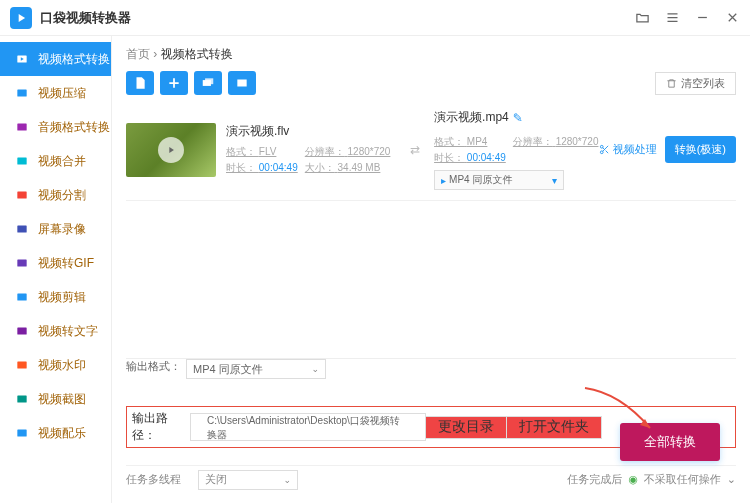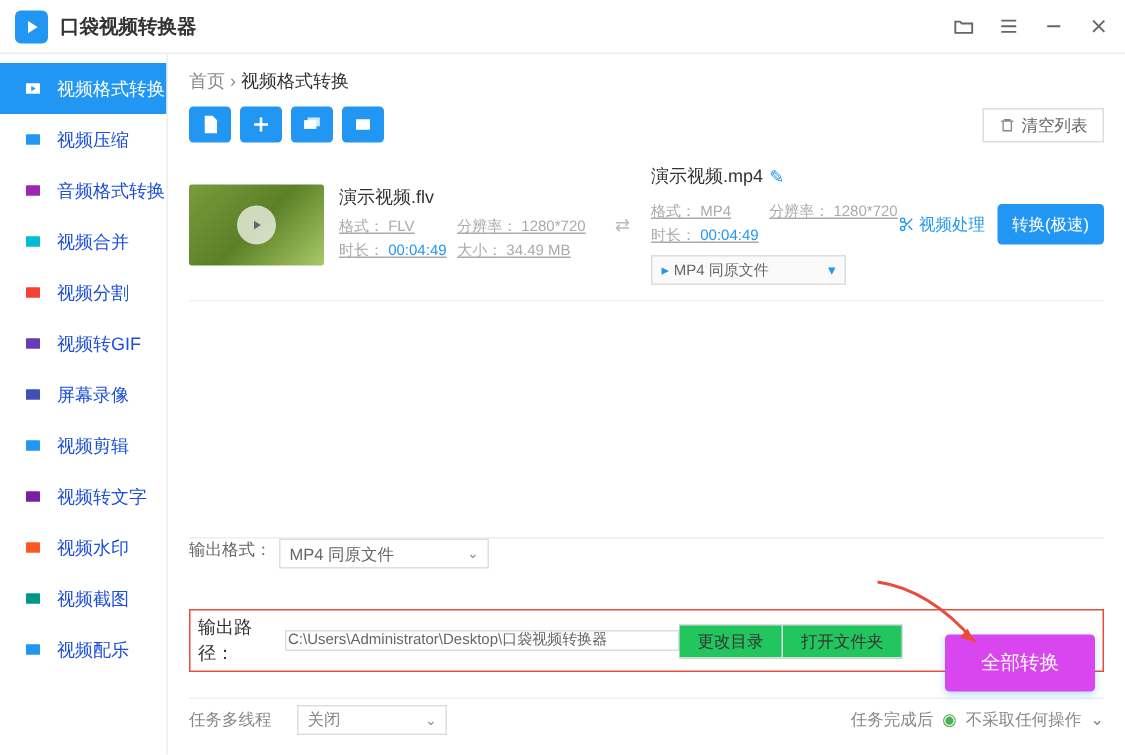--- a/index.html
+++ b/index.html
@@ -5,21 +5,21 @@
 * { margin: 0; padding: 0; box-sizing: border-box; font-family: "Microsoft YaHei", sans-serif; }
 body { width: 750px; height: 503px; background: #fff; font-size: 12px; color: #333; overflow: hidden; }
 .titlebar { height: 36px; display: flex; align-items: center; padding: 0 10px; border-bottom: 1px solid #eee; }
 .logo { width: 22px; height: 22px; background: #2196f3; border-radius: 4px; display: flex; align-items: center; justify-content: center; margin-right: 8px; }
 .logo svg { fill: #fff; }
 .app-title { font-size: 13px; font-weight: bold; flex: 1; }
 .win-btns { display: flex; gap: 14px; align-items: center; }
 .win-btn { width: 16px; height: 16px; display: flex; align-items: center; justify-content: center; cursor: pointer; color: #666; }
 .main { display: flex; height: 467px; }
 .sidebar { width: 112px; border-right: 1px solid #eee; padding-top: 6px; overflow: hidden; }
-.side-item { height: 34px; display: flex; align-items: center; padding-left: 14px; gap: 8px; font-size: 12px; cursor: pointer; color: #1d4ed8; }
+.side-item { height: 34px; display: flex; align-items: center; padding-left: 14px; gap: 8px; font-size: 12px; cursor: pointer; color: #a16207; }
 .side-item.active { background: #2196f3; color: #fff; }
 .side-icon { width: 16px; height: 16px; display: flex; align-items: center; justify-content: center; }
 .side-icon svg { width: 14px; height: 14px; }
 .content { flex: 1; display: flex; flex-direction: column; padding: 10px 14px; }
 .crumbs { font-size: 12px; color: #888; margin-bottom: 8px; }
 .crumbs .cur { color: #333; }
 .toolbar { display: flex; align-items: center; margin-bottom: 8px; }
 .tool-btn { width: 28px; height: 24px; background: #2196f3; border-radius: 3px; margin-right: 6px; display: flex; align-items: center; justify-content: center; cursor: pointer; }
 .tool-btn svg { fill: #fff; width: 14px; height: 14px; }
 .clear-btn { margin-left: auto; border: 1px solid #ddd; padding: 3px 10px; font-size: 11px; display: flex; align-items: center; gap: 4px; cursor: pointer; color: #666; }
@@ -41,23 +41,23 @@
 .proc-link { color: #2196f3; font-size: 11px; display: flex; align-items: center; gap: 3px; cursor: pointer; justify-content: space-between; }
 .conv-btn { background: #2196f3; color: #fff; padding: 6px 10px; border-radius: 3px; font-size: 11px; cursor: pointer; }
 .filler { flex: 1; }
 .bottom { border-top: 1px solid #eee; }
 .brow { display: flex; align-items: flex-start; height: 30px; font-size: 11px; color: #666; }
 .blabel { width: 60px; }
 .sel { border: 1px solid #ddd; height: 20px; padding: 0 6px; display: flex; align-items: center; min-width: 100px; background: #fff; }
 .sel .arr { margin-left: auto; color: #888; font-size: 9px; }
 .path-row { border: 1px solid #e74c3c; padding: 3px; margin: 17px 0; position: relative; }
 .path-inner { display: flex; align-items: center; gap: 0; }
-.path-input { flex: 1; border: 1px solid #ddd; height: 14px; padding: 0 1px; font-size: 10px; color: #666; display: flex; align-items: flex-end; }
-.path-btn { border: 1px solid #ddd; border-left: none; height: 23px; padding: 0 12px; font-size: 11px; display: flex; align-items: center; cursor: pointer; background: #22c55e; }
-.convert-all { position: absolute; right: 20px; bottom: 42px; background: #d946ef; color: #fff; padding: 10px 24px; border-radius: 3px; font-size: 13px; cursor: pointer; box-shadow: 0 2px 6px rgba(33,150,243,.3); }
+.path-input { flex: 1; border: 1px solid #ddd; height: 28px; padding: 0 16px; font-size: 10px; color: #666; display: flex; align-items: flex-start; }
+.path-btn { border: 1px solid #ddd; border-left: none; height: 23px; padding: 0 12px; font-size: 14px; display: flex; align-items: center; cursor: pointer; background: #ef4444; }
+.convert-all { position: absolute; right: 30px; bottom: 42px; background: #be185d; color: #fff; padding: 10px 24px; border-radius: 3px; font-size: 13px; cursor: pointer; box-shadow: 0 2px 6px rgba(33,150,243,.3); }
 .arrow-annot { position: absolute; right: 90px; bottom: 60px; pointer-events: none; }
 .task-row { display: flex; align-items: center; height: 28px; font-size: 11px; color: #888; border-top: 1px solid #f0f0f0; gap: 12px; }
 .task-right { margin-left: auto; display: flex; align-items: center; gap: 6px; }
 </style>
 </head>
 <body>
 
 <div class="titlebar">
   <div class="logo">
     <svg viewBox="0 0 24 24" width="14" height="14">
@@ -127,33 +127,33 @@
     <div class="side-item">
         <span class="side-icon">
           <svg viewBox="0 0 24 24" fill="#f44336">
             <rect x="4" y="6" width="16" height="12" rx="1"></rect>
           </svg>
         </span>
         <span>视频分割</span>
       </div>
     <div class="side-item">
         <span class="side-icon">
+          <svg viewBox="0 0 24 24" fill="#3f51b5">
+            <rect x="4" y="6" width="16" height="12" rx="1"></rect>
+          </svg>
+        </span>
+        <span>屏幕录像</span>
+      </div>
+    <div class="side-item">
+        <span class="side-icon">
           <svg viewBox="0 0 24 24" fill="#673ab7">
             <rect x="4" y="6" width="16" height="12" rx="1"></rect>
           </svg>
         </span>
         <span>视频转GIF</span>
-      </div>
-    <div class="side-item">
-        <span class="side-icon">
-          <svg viewBox="0 0 24 24" fill="#3f51b5">
-            <rect x="4" y="6" width="16" height="12" rx="1"></rect>
-          </svg>
-        </span>
-        <span>屏幕录像</span>
       </div>
     <div class="side-item">
         <span class="side-icon">
           <svg viewBox="0 0 24 24" fill="#2196f3">
             <rect x="4" y="6" width="16" height="12" rx="1"></rect>
           </svg>
         </span>
         <span>视频剪辑</span>
       </div>
     <div class="side-item">

